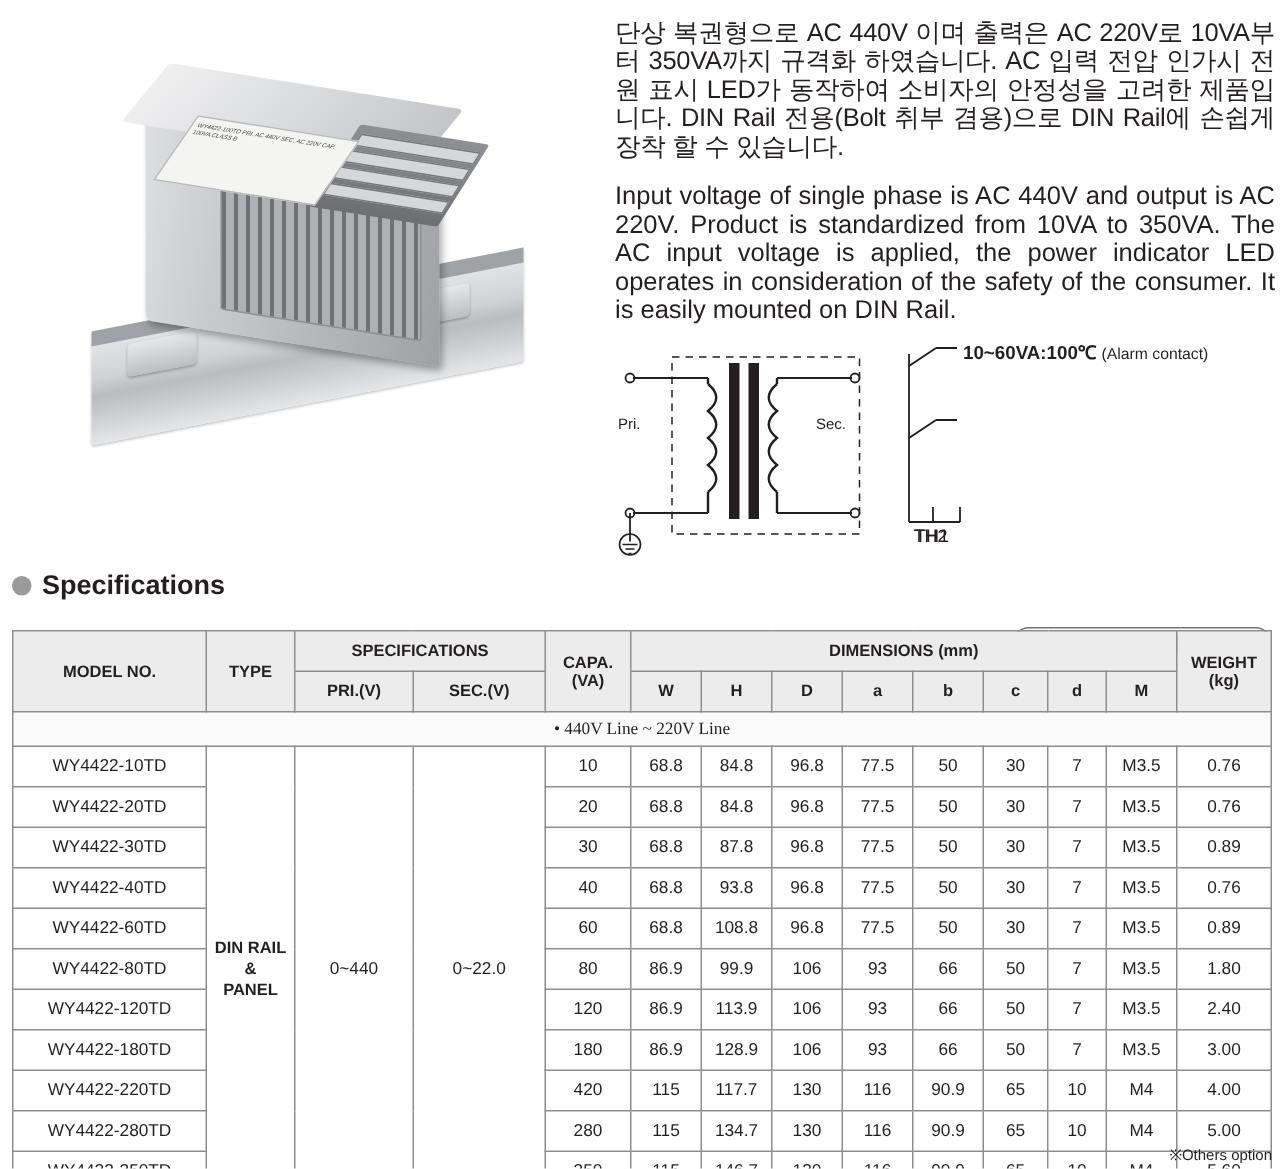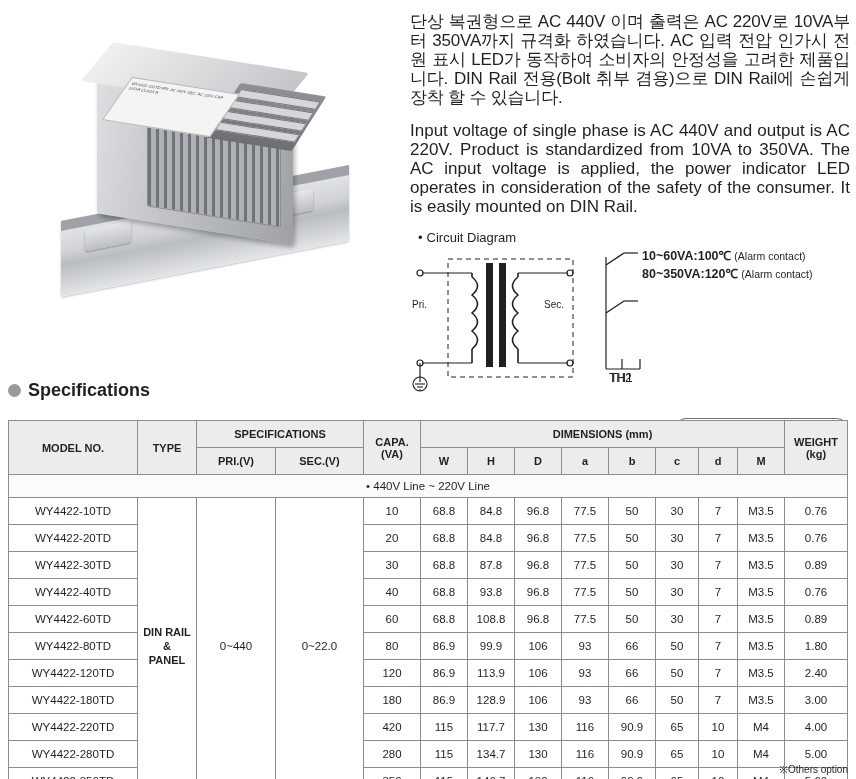--- a/index.html
+++ b/index.html
@@ -226,20 +226,21 @@
   }
   td.model {
     text-align: center;
     font-size: 11.5px;
     height: 28px;
   }
   tr.line-row td {
     background: #fbfbfb;
     font-size: 11.5px;
     height: 22px;
+    font-family: Liberation Serif, serif;
   }
   .vert-cell {
     font-weight: bold;
     font-size: 11px;
     line-height: 14px;
   }
   .foot-note {
     position: absolute;
     right: 8px;
     top: 762px;
@@ -272,23 +273,20 @@
 SEC. AC 220V
 CAP. 100VA
 CLASS B</div>
     </div>
   </div>
 
   <div class="text-col">
     <p class="para kr">단상 복권형으로 AC 440V 이며 출력은 AC 220V로 10VA부터 350VA까지 규격화 하였습니다. AC 입력 전압 인가시 전원 표시 LED가 동작하여 소비자의 안정성을 고려한 제품입니다. DIN Rail 전용(Bolt 취부 겸용)으로 DIN Rail에 손쉽게 장착 할 수 있습니다.</p>
     <p class="para en">Input voltage of single phase is AC 440V and output is AC 220V. Product is standardized from 10VA to 350VA. The AC input voltage is applied, the power indicator LED operates in consideration of the safety of the consumer. It is easily mounted on DIN Rail.</p>
 
-    <div class="circuit-title">
-      <span class="bullet">•</span><span>Circuit  Diagram</span>
-    </div>
 
     <div class="circuit-area">
       <svg width="446" height="145" viewBox="0 0 446 145">
 
         <rect x="38" y="8" width="125" height="118" fill="none" stroke="#231f20" stroke-width="1" stroke-dasharray="5,4"></rect>
 
         <line x1="12" y1="22" x2="62" y2="22" stroke="#231f20" stroke-width="1.2"></line>
         <line x1="12" y1="112" x2="62" y2="112" stroke="#231f20" stroke-width="1.2"></line>
         <circle cx="10" cy="22" r="3" fill="none" stroke="#231f20" stroke-width="1.2"></circle>
         <circle cx="10" cy="112" r="3" fill="none" stroke="#231f20" stroke-width="1.2"></circle>
@@ -325,24 +323,20 @@
         <line x1="230" y1="118" x2="230" y2="108" stroke="#231f20" stroke-width="1.2"></line>
       </svg>
 
       <div class="circ-label" style="left:2px; top:48px;">Pri.</div>
       <div class="circ-label" style="left:134px; top:48px;">Sec.</div>
       <div class="circ-label" style="left:176px; top:120px; font-size:12px;margin-left:24px;">TH1</div>
       <div class="circ-label" style="left:199px; top:120px; font-size:12px;">TH2</div>
 
       <div class="alarm-line" style="left:232px; top:-4px;">
         <b>10~60VA</b><b>:</b><b>100℃</b>
-        <span class="note">(Alarm contact)</span>
-      </div>
-      <div class="alarm-line" style="left:232px; top:14px;">
-        <b>80~350VA</b><b>:</b><b>120℃</b>
         <span class="note">(Alarm contact)</span>
       </div>
     </div>
   </div>
 </div>
 
 <div class="spec-head">
   <span class="spec-dot"></span>
   <span class="spec-title">Specifications</span>
 </div>

